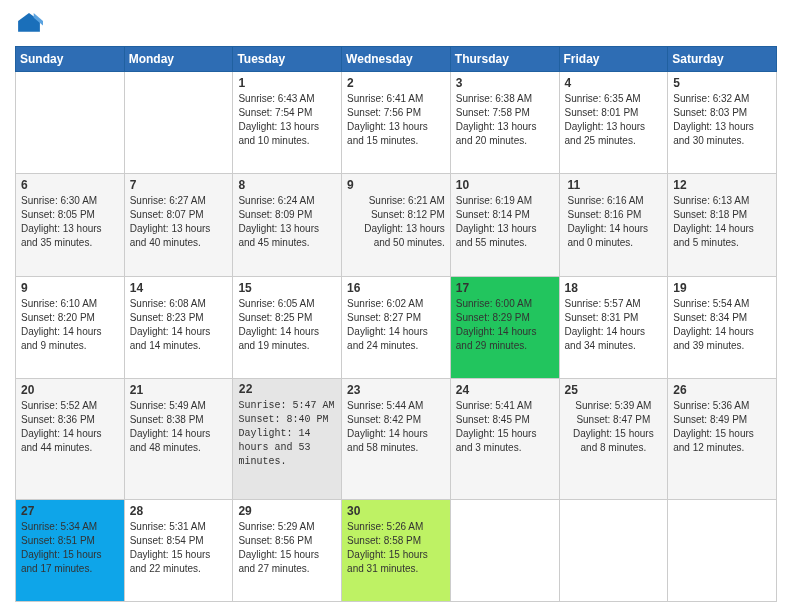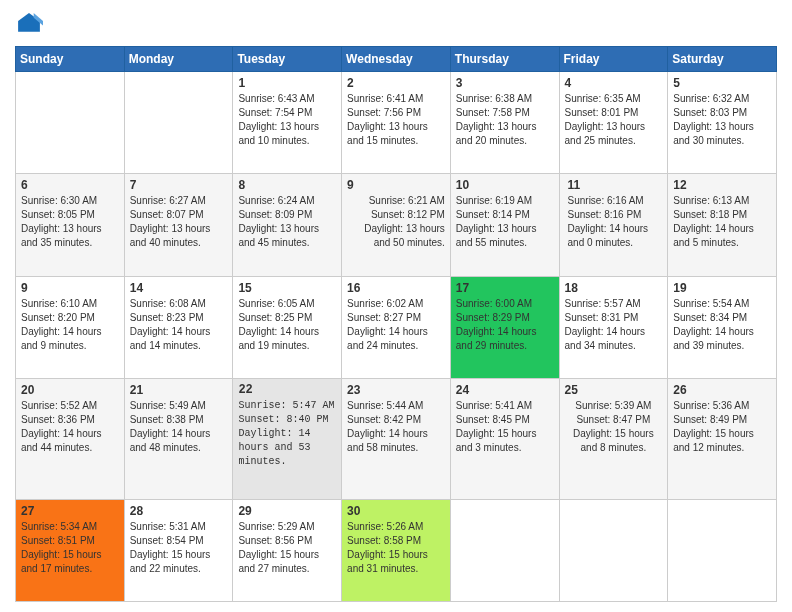--- a/index.html
+++ b/index.html
@@ -283,21 +283,21 @@
 Daylight: 15 hours and 8 minutes.</div>
           </td>
           <td style="background: rgb(245, 245, 245);">
             <span class="day-num">26</span>
             <div class="day-info" style="white-space: pre-line;">Sunrise: 5:36 AM
 Sunset: 8:49 PM
 Daylight: 15 hours and 12 minutes.</div>
           </td>
         </tr>
         <tr>
-          <td style="background: #f97316;">
+          <td style="background: #0ea5e9;">
             <span class="day-num">27</span>
             <div class="day-info" style="white-space: pre-line;">Sunrise: 5:34 AM
 Sunset: 8:51 PM
 Daylight: 15 hours and 17 minutes.</div>
           </td>
           <td style="background: rgb(255, 255, 255);">
             <span class="day-num">28</span>
             <div class="day-info" style="white-space: pre-line;">Sunrise: 5:31 AM
 Sunset: 8:54 PM
 Daylight: 15 hours and 22 minutes.</div>

